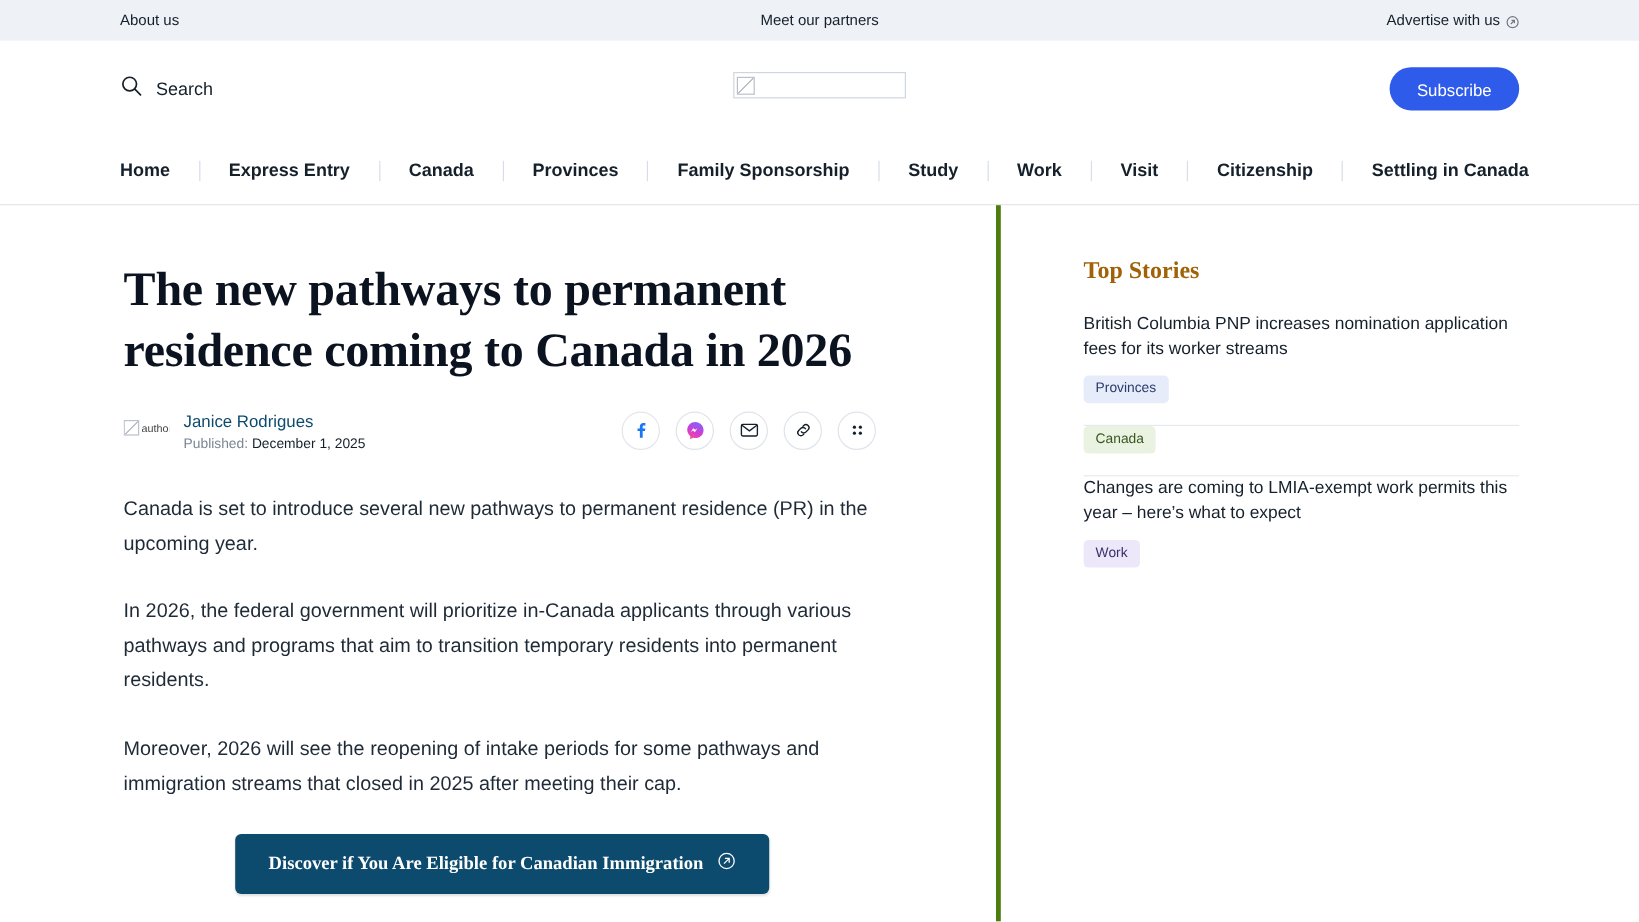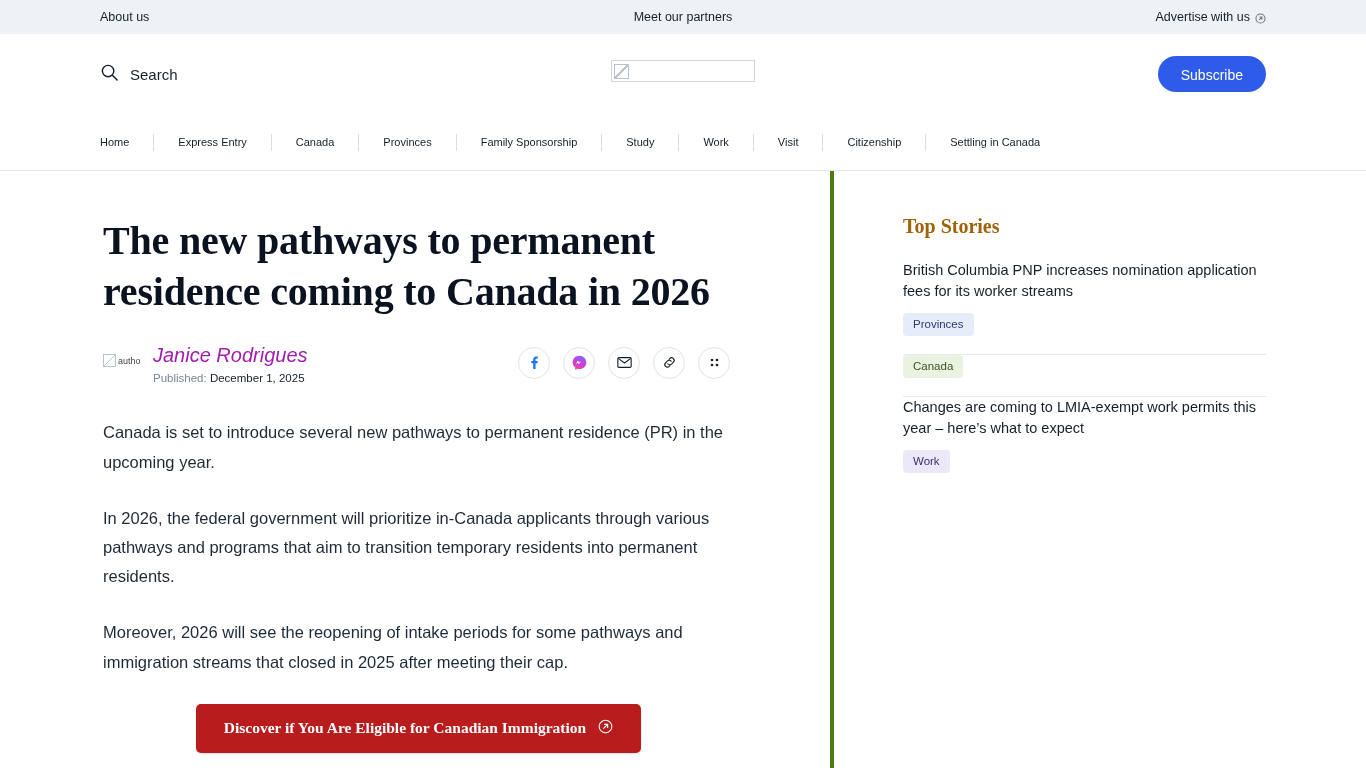--- a/index.html
+++ b/index.html
@@ -99,25 +99,26 @@
   
   .nav {
     height: 57px;
     background: #fff;
     display: flex;
     align-items: center;
     padding: 0 100px;
     border-bottom: 1px solid #e3e7ec;
   }
   .nav-item {
-    font-size: 11px;
+    font-size: 15px;
     color: #15202b;
     padding: 0 0;
     cursor: pointer;
     white-space: nowrap;
+    font-weight: bold;
   }
   .nav-sep {
     width: 1px;
     height: 17px;
     background: #d8dee5;
     margin: 0 24px;
     flex: 0 0 1px;
   }
 
   
@@ -163,25 +164,24 @@
     width: 13px; height: 13px;
     border: 1px solid #b9c1cb;
     background: linear-gradient(135deg, #fff 46%, #b9c1cb 46%, #b9c1cb 54%, #fff 54%);
   }
   .avatar-broken .alt {
     position: absolute;
     left: 15px; top: 8px;
     white-space: nowrap;
   }
   .byline-text .author {
-    font-size: 20px;
-    color: #a21caf;
+    font-size: 14px;
+    color: #0c4a6e;
     display: block;
     line-height: 1.45;
-    font-style: italic;
   }
   .byline-text .published {
     font-size: 11.5px;
     color: #7a8693;
     display: block;
     margin-top: 2px;
   }
   .byline-text .published b { color: #15202b; font-weight: 400; }
 
   .share-row {
@@ -208,21 +208,21 @@
     line-height: 1.77;
     color: #1f2a37;
     margin: 0 0 27px 0;
   }
 
   .cta-wrap { text-align: center; margin: 6px 0 30px 0; padding-left: 4px; }
   .cta {
     display: inline-flex;
     align-items: center;
     gap: 12px;
-    background: #b91c1c;
+    background: #0c4a6e;
     color: #fff;
     font-family: "Liberation Serif", serif;
     font-weight: 700;
     font-size: 15.5px;
     padding: 15px 28px;
     border-radius: 5px;
     border: none;
     cursor: pointer;
     box-shadow: 0 1px 2px rgba(0,0,0,.12);
   }

